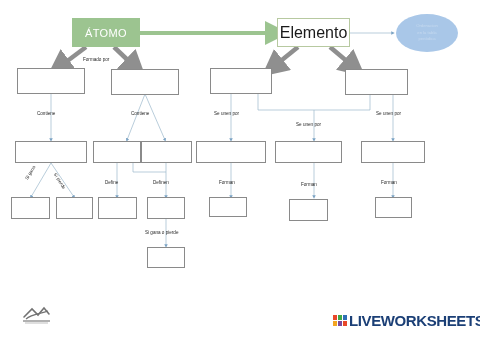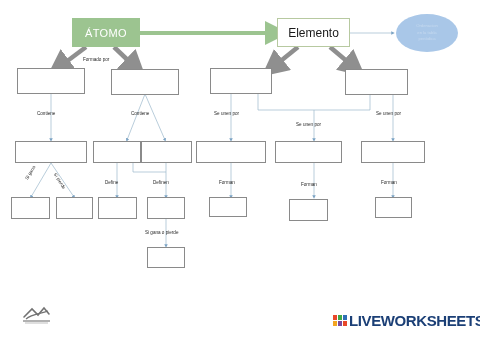--- a/index.html
+++ b/index.html
@@ -38,21 +38,21 @@
     align-items: center;
     justify-content: center;
     font-size: 11px;
     letter-spacing: .4px;
   }
   .node-elemento {
     border: 1px solid #b7c9a0;
     display: flex;
     align-items: center;
     justify-content: center;
-    font-size: 12px;
+    font-size: 16px;
     color: #1a1a1a;
   }
   .ellipse-note {
     position: absolute;
     box-sizing: border-box;
     background: #a9c7e8;
     border-radius: 50%;
     color: #c5d9ef;
     font-size: 4.2px;
     line-height: 1.55;

